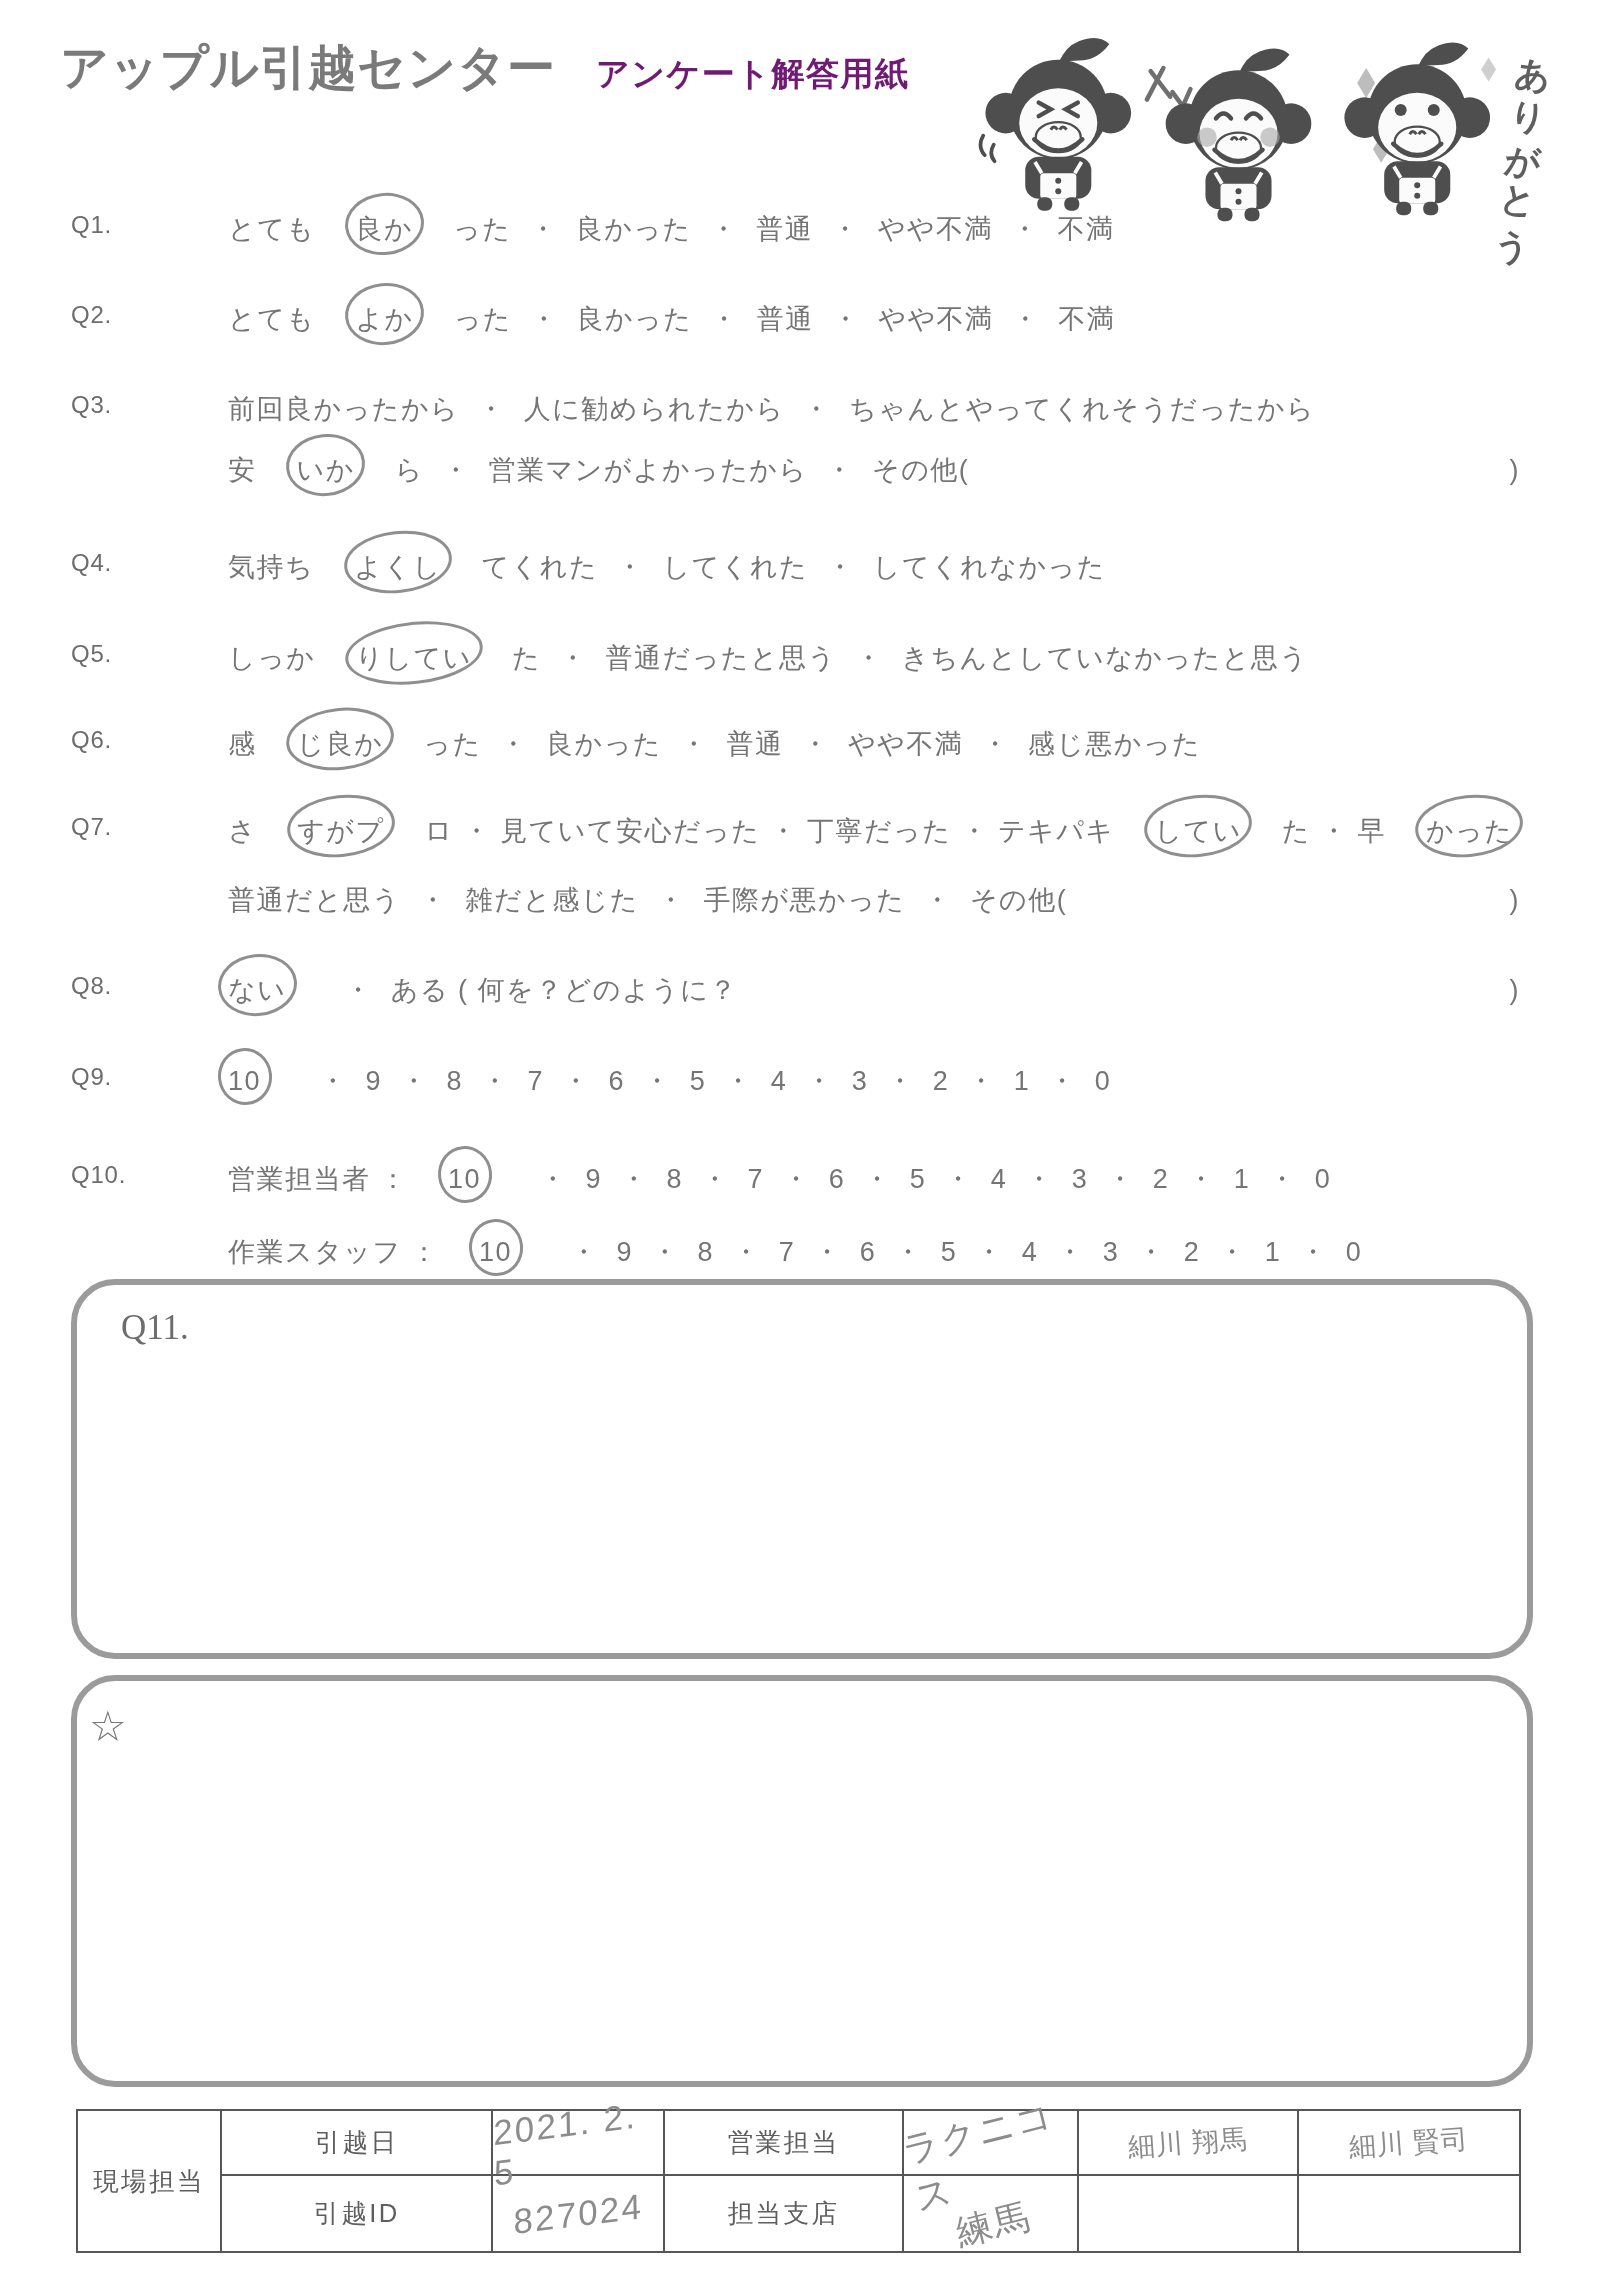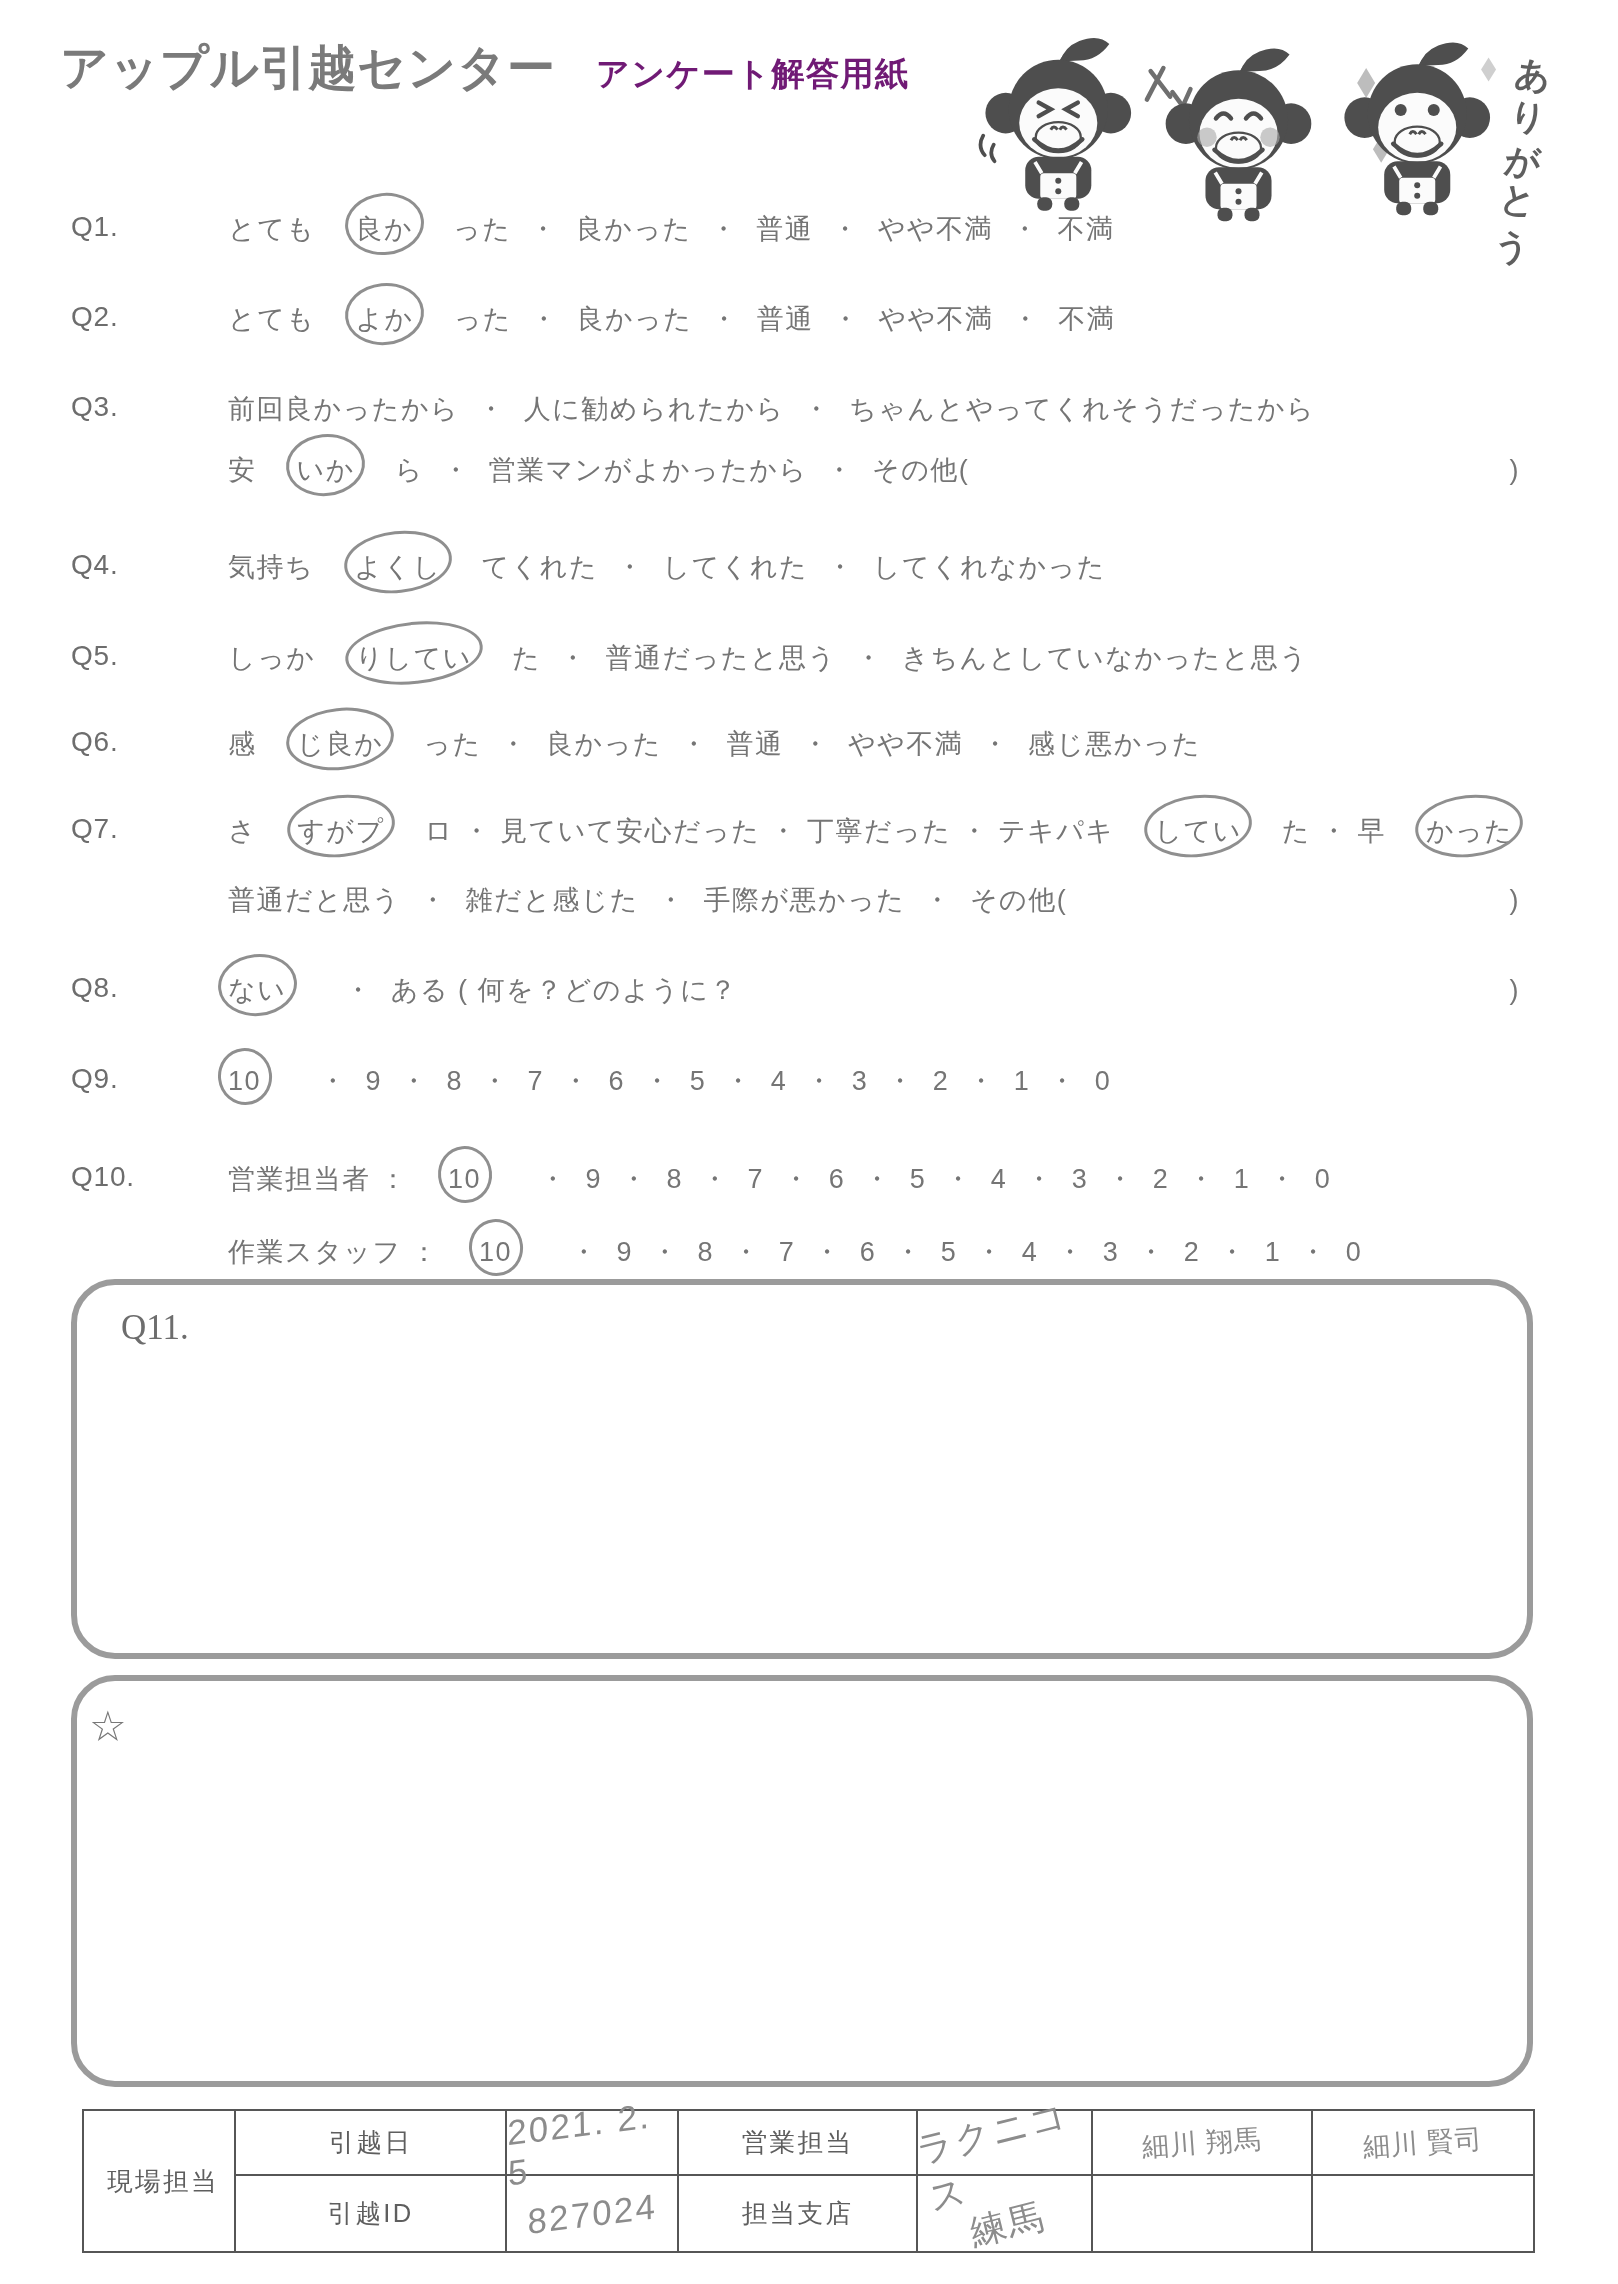--- a/index.html
+++ b/index.html
@@ -18,21 +18,21 @@
   .mascots{position:absolute;left:975px;top:22.6px;}
   .thanks{
     position:absolute;left:1501px;top:33px;
     writing-mode:vertical-rl;text-orientation:upright;
     font-size:35px;font-weight:bold;color:#5f5f5f;
     transform:rotate(7deg);letter-spacing:3px;
   }
   
   .qwrap{position:absolute;left:71px;top:0;right:98px;}
   .qrow{position:absolute;left:0;right:0;}
-  .qlabel{position:absolute;left:0;top:0;font-size:28px;color:#6d6d6d;letter-spacing:0.8px;}
+  .qlabel{position:absolute;left:0;top:0;font-size:24px;color:#6d6d6d;letter-spacing:0.8px;}
   .qline{margin-left:117px;display:flex;align-items:baseline;font-size:27px;color:#757575;letter-spacing:1.5px;}
   .qline span{white-space:pre;margin-left:40px;}
   .gap{flex:1;}
   .circled{position:relative;display:inline-block;}
   .circled::after{
     content:"";position:absolute;
     left:-10.5px;right:-10.5px;top:-18px;bottom:-7.5px;
     border:3px solid #8f8f8f;border-radius:50%;
     transform:rotate(-6deg);
     pointer-events:none;
@@ -49,26 +49,25 @@
   .box-q11{top:1279px;height:380px;}
   .box-star{top:1675px;height:412px;}
   .q11-label{
     margin:22.6px 0 0 44px;
     font-family:"Liberation Serif","DejaVu Serif",serif;
     font-size:35px;color:#6d6d6d;
   }
   .star-glyph{margin:21px 0 0 12px;font-size:42px;color:#787878;}
   
   .ftable{
-    position:absolute;left:82px;top:2109px;
+    position:absolute;left:76px;top:2109px;
     display:grid;
     grid-template-columns:144px 271px 172px 239px 175px 220px 220px;
     grid-template-rows:65px 75px;
     border:2.3px solid #565656;
-    padding-left:8px;
   }
   .fcell{
     border-right:2.3px solid #565656;border-bottom:2.3px solid #565656;
     display:flex;align-items:center;justify-content:center;
     overflow:visible;box-sizing:border-box;
   }
   .fcell.lastcol{border-right:none;}
   .fcell.lastrow{border-bottom:none;}
   .flabel{font-size:25.6px;color:#5e5e5e;letter-spacing:2.3px;}
   .span2{grid-row:1 / 3;border-bottom:none;}

